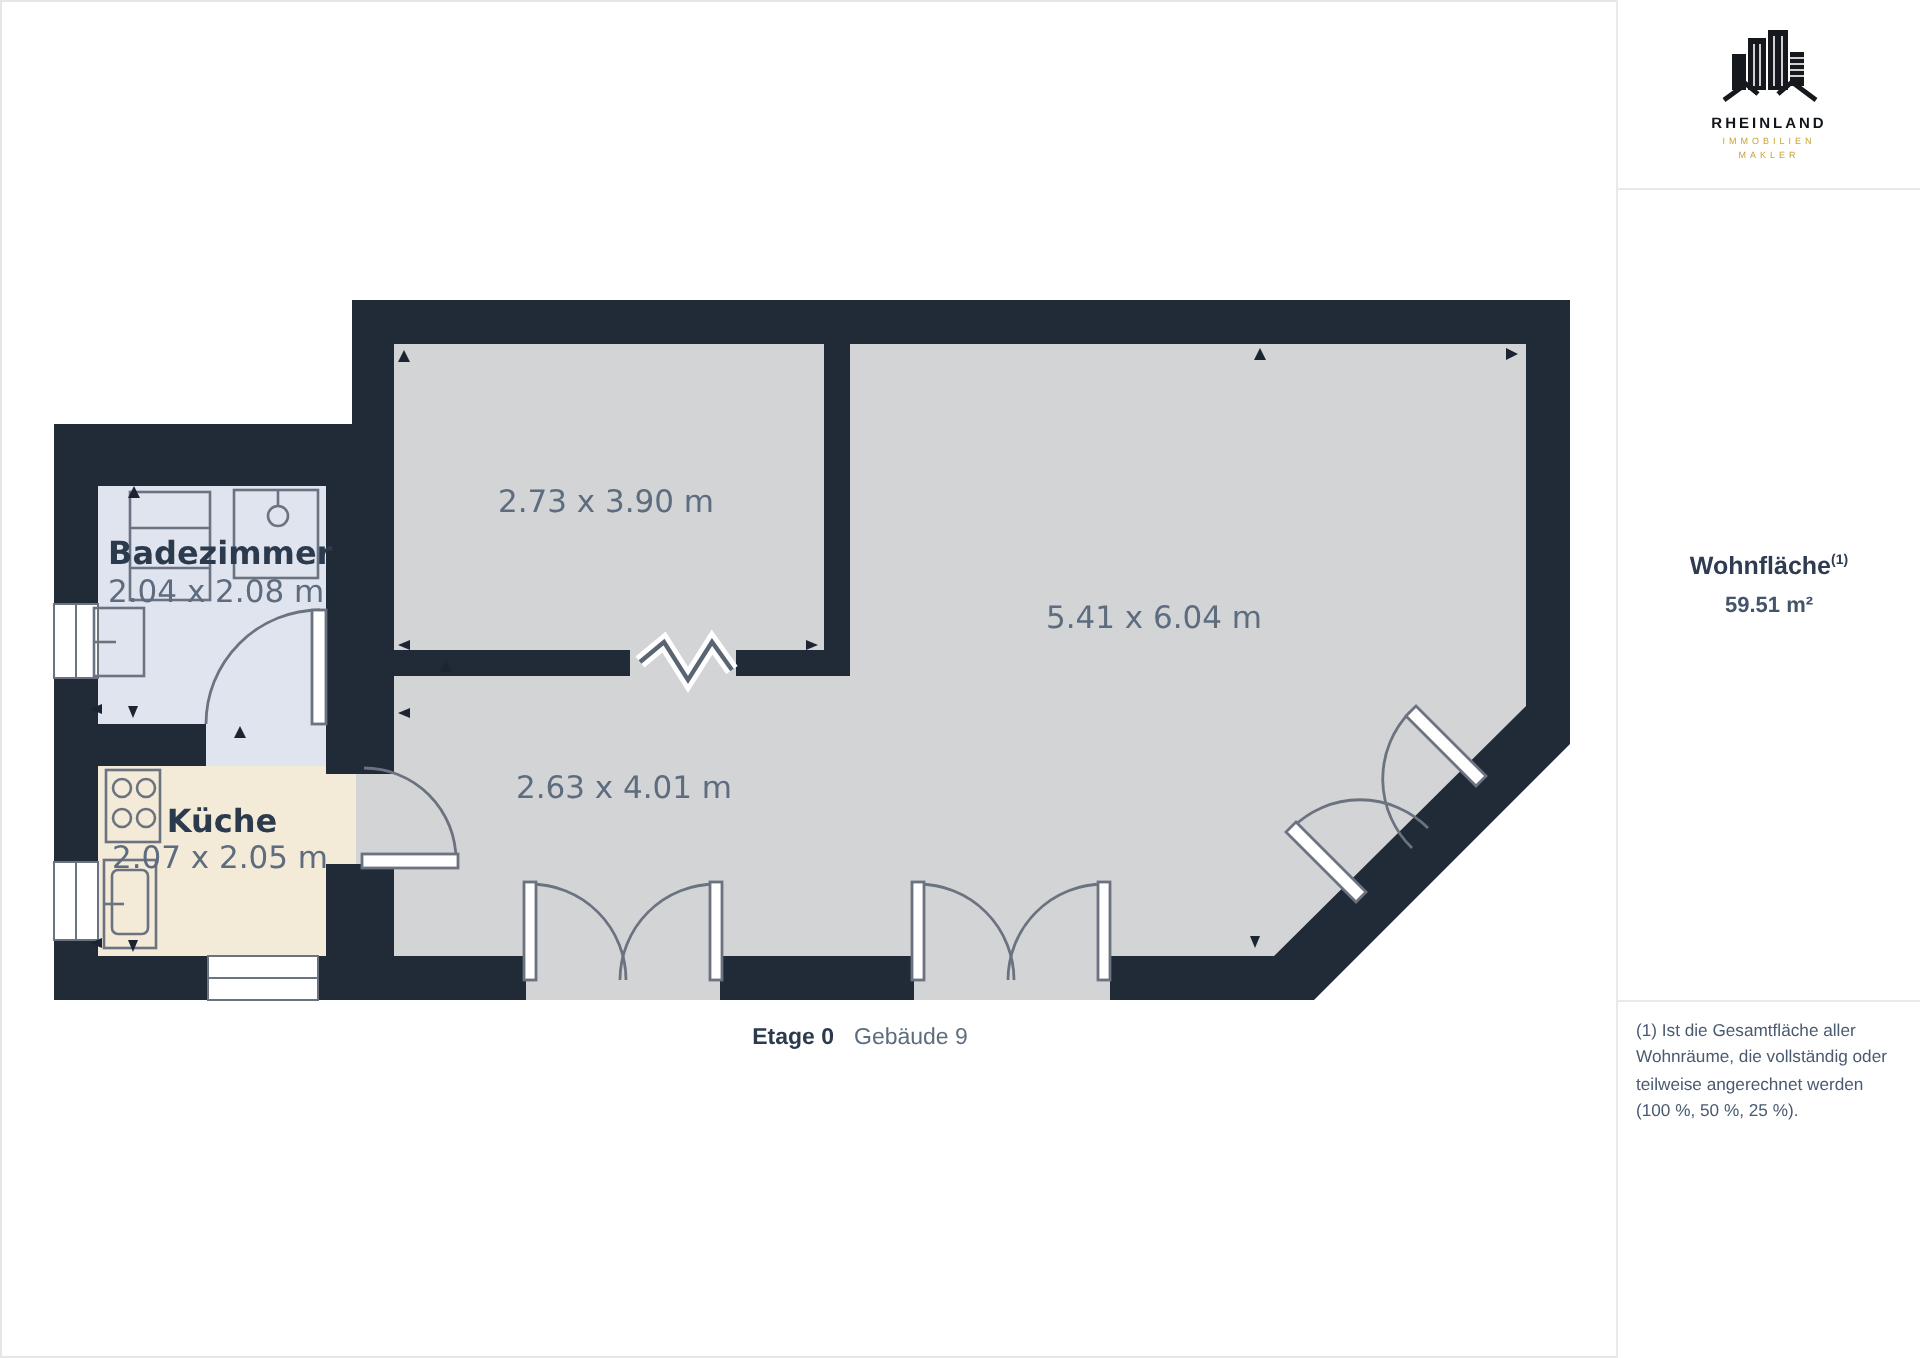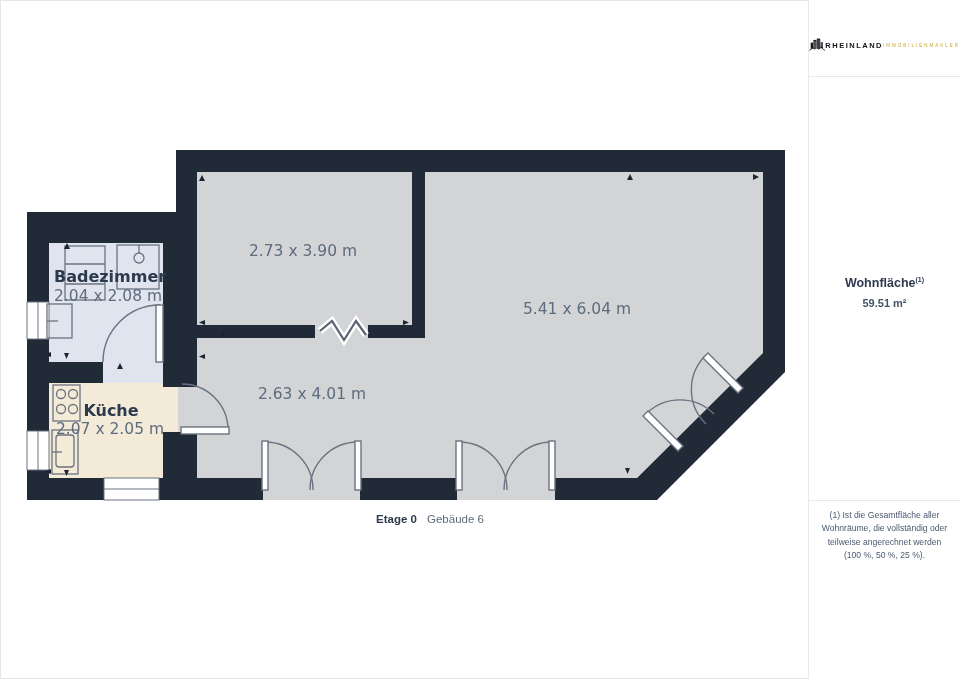--- a/index.html
+++ b/index.html
@@ -6,33 +6,33 @@
   body{width:960px;height:679px;position:relative;overflow:hidden;
        font-family:"Liberation Sans", sans-serif;-webkit-font-smoothing:antialiased;}
   .frame{position:absolute;inset:0;border:1px solid #e6e6e8;pointer-events:none;}
   
   .plan{position:absolute;left:0;top:0;}
   .room-name{font-family:"DejaVu Sans", sans-serif;font-weight:bold;font-size:16px;fill:#2c3a4d;}
   .room-dim{font-family:"DejaVu Sans", sans-serif;font-size:15.5px;fill:#5d6c7e;}
   
   .sidebar{position:absolute;left:808px;top:0;width:151px;height:679px;
            border-left:1px solid #e9e9eb;background:#fff;}
-  .logo-block{height:77px;border-bottom:1px solid #e9e9eb;display:flex;
+  .logo-block{height:95px;border-bottom:1px solid #e9e9eb;display:flex;flex-direction:column;
               align-items:center;justify-content:flex-start;padding-top:13px;box-sizing:border-box;text-align:center;}
   .logo-name{font-size:7.5px;font-weight:bold;letter-spacing:1.5px;color:#111418;margin-top:2px;}
   .logo-sub{font-size:4.5px;letter-spacing:2px;color:#c9a432;margin-top:2px;}
   .area-block{position:absolute;top:276px;left:0;right:0;text-align:center;color:#2e3b50;}
   .area-title{font-size:12.5px;font-weight:bold;}
   .area-title sup{font-size:7px;}
   .area-value{font-size:11px;margin-top:7px;color:#44546a;font-weight:bold;}
   .footnote1{position:absolute;top:500px;height:70px;left:0;right:0;border-top:1px solid #e9e9eb;
              box-sizing:border-box;display:flex;align-items:center;justify-content:center;padding:0 9px;}
   .footnote2{position:absolute;top:570px;bottom:0;left:0;right:0;border-top:1px solid #e9e9eb;
              box-sizing:border-box;padding:9px 7px 0 7px;text-align:center;}
-  .fn-text{font-size:8.6px;line-height:1.55;color:#4a5a70;text-align:center;}
+  .fn-text{font-size:8.6px;line-height:1.55;color:#4a5a70;text-align:left;}
   
   .caption{position:absolute;left:330px;top:513px;width:180px;text-align:center;font-size:11.5px;}
   .caption .floor{font-weight:bold;color:#2c3a4d;margin-right:10px;padding-left:20px;}
   .caption .building{color:#5d6c7e;}
 </style>
 </head>
 <body>
 
 <div class="frame"></div>
 
@@ -161,21 +161,21 @@
 
     <text class="room-dim" x="303" y="256" text-anchor="middle">2.73 x 3.90 m</text>
 
     <text class="room-dim" x="577" y="314" text-anchor="middle">5.41 x 6.04 m</text>
 
     <text class="room-dim" x="312" y="399" text-anchor="middle">2.63 x 4.01 m</text>
   </g>
 </svg>
 
 <div class="caption">
-  <span class="floor">Etage 0</span><span class="building">Gebäude 6</span>
+  <span class="floor">Etage 0</span><span class="building">Gebäude 9</span>
 </div>
 
 <div class="sidebar">
 
   <div class="logo-block">
     <svg width="48" height="42" viewBox="0 0 48 42">
       <g fill="#15181d">
         <rect x="5" y="14" width="7" height="18"></rect>
         <rect x="13" y="6" width="9" height="26"></rect>
         <rect x="23" y="2" width="10" height="30"></rect>

